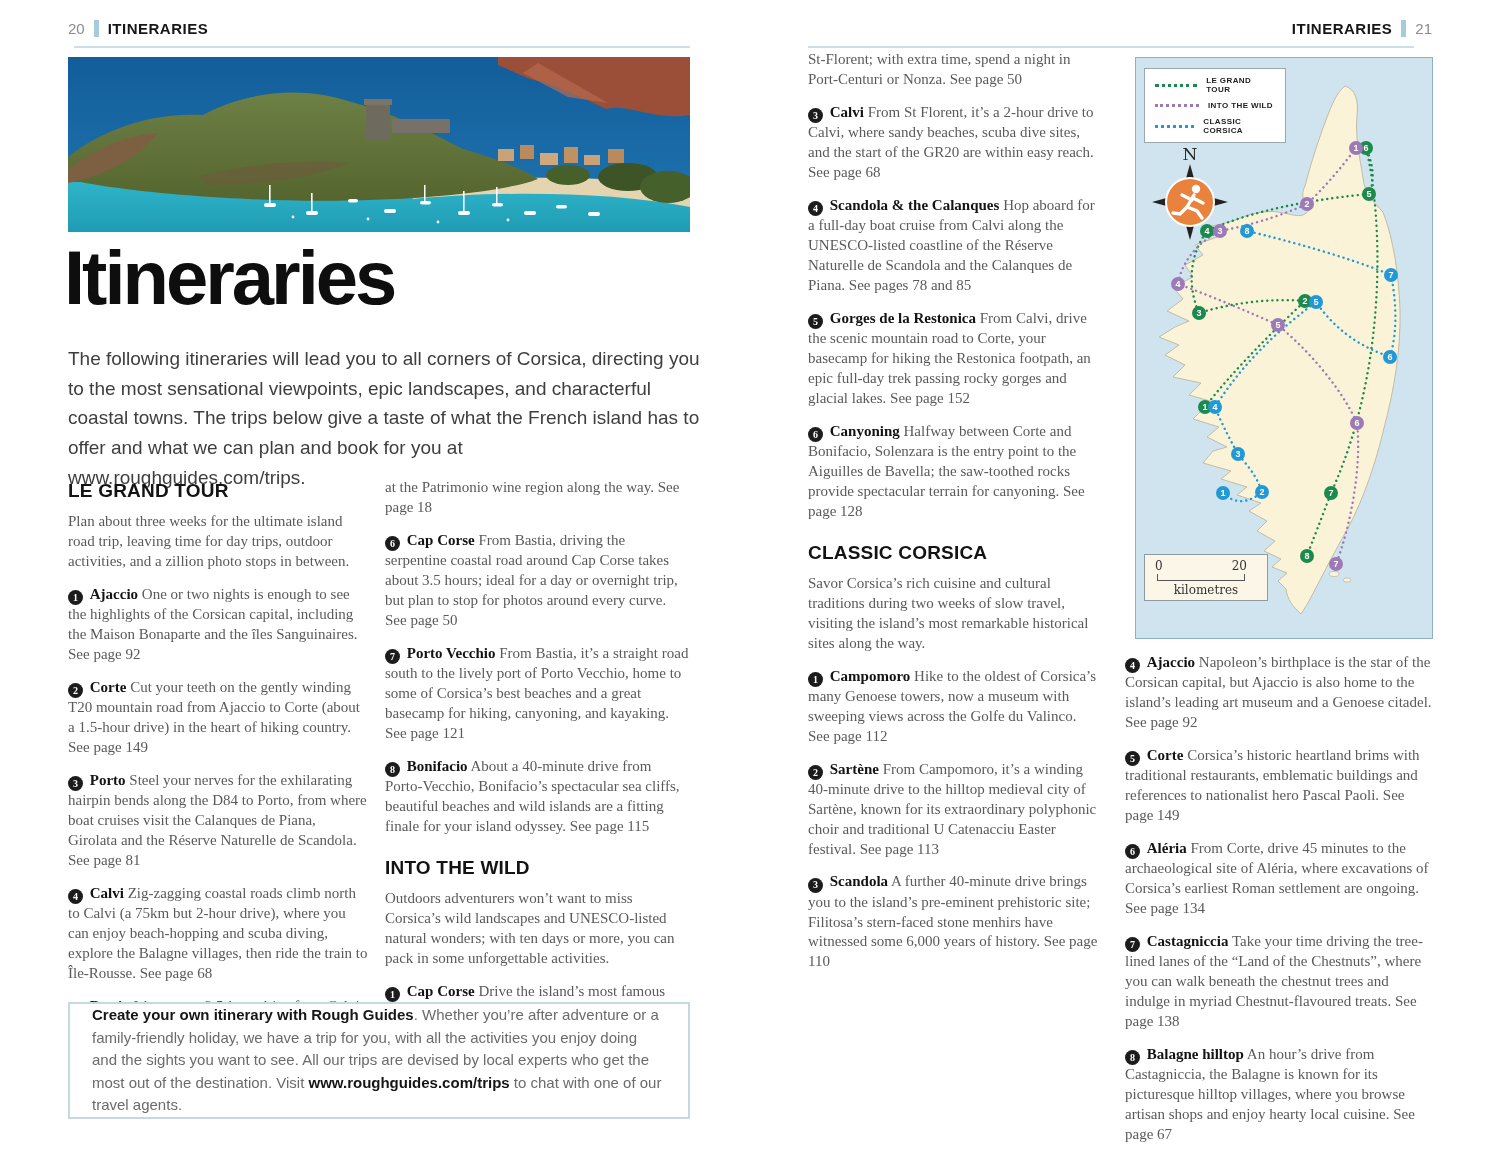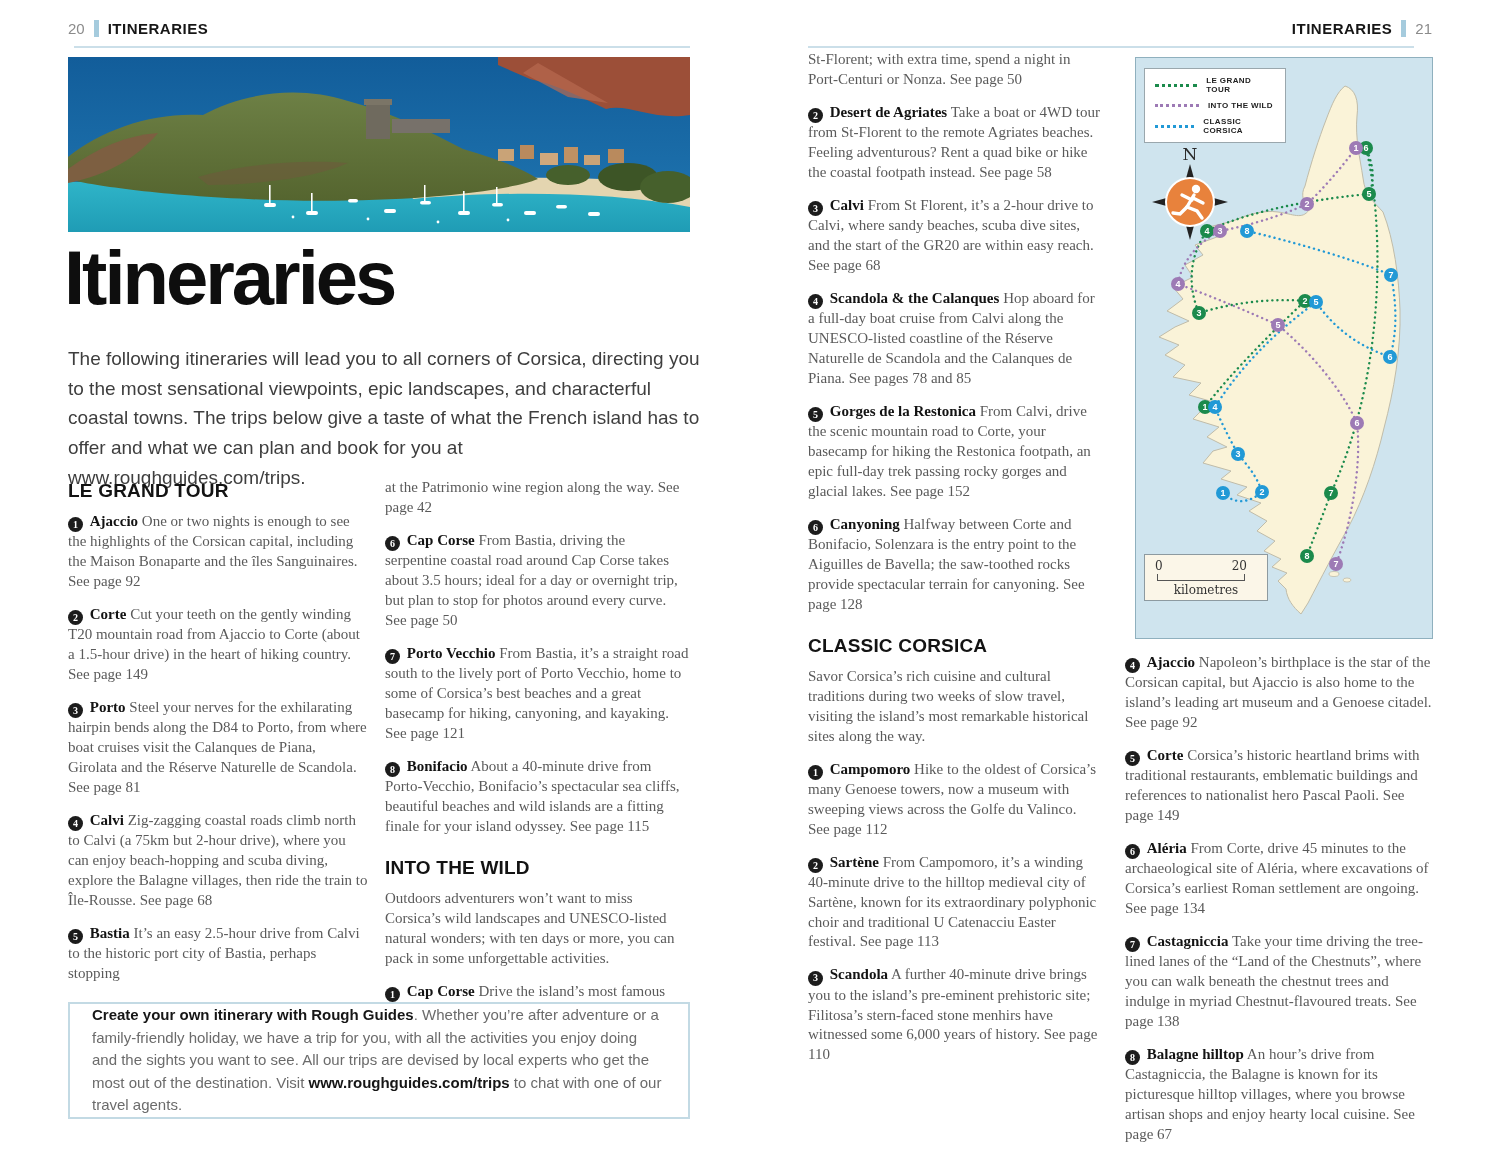--- a/index.html
+++ b/index.html
@@ -122,29 +122,30 @@
         <circle cx="440" cy="163" r="1.4"></circle>
     </g>
   </svg>
 </div>
 
 <div class="big-title">Itineraries</div>
 <div class="intro">The following itineraries will lead you to all corners of Corsica, directing you to the most sensational viewpoints, epic landscapes, and characterful coastal towns. The trips below give a taste of what the French island has to offer and what we can plan and book for you at www.roughguides.com/trips.</div>
 
 <div class="col col-l1">
   <h2 class="sec-head">LE GRAND TOUR</h2>
+  <p>Plan about three weeks for the ultimate island road trip, leaving time for day trips, outdoor activities, and a zillion photo stops in between.</p>
   <p class="item"><span class="bullet">1</span> <span class="item-name">Ajaccio</span> <span>One or two nights is enough to see the highlights of the Corsican capital, including the Maison Bonaparte and the îles Sanguinaires. See page 92</span></p>
   <p class="item"><span class="bullet">2</span> <span class="item-name">Corte</span> <span>Cut your teeth on the gently winding T20 mountain road from Ajaccio to Corte (about a 1.5-hour drive) in the heart of hiking country. See page 149</span></p>
   <p class="item"><span class="bullet">3</span> <span class="item-name">Porto</span> <span>Steel your nerves for the exhilarating hairpin bends along the D84 to Porto, from where boat cruises visit the Calanques de Piana, Girolata and the Réserve Naturelle de Scandola. See page 81</span></p>
   <p class="item"><span class="bullet">4</span> <span class="item-name">Calvi</span> <span>Zig-zagging coastal roads climb north to Calvi (a 75km but 2-hour drive), where you can enjoy beach-hopping and scuba diving, explore the Balagne villages, then ride the train to Île-Rousse. See page 68</span></p>
   <p class="item"><span class="bullet">5</span> <span class="item-name">Bastia</span> <span>It’s an easy 2.5-hour drive from Calvi to the historic port city of Bastia, perhaps stopping</span></p>
 </div>
 
 <div class="col col-l2">
-  <p>at the Patrimonio wine region along the way. See page 42</p>
+  <p>at the Patrimonio wine region along the way. See page 18</p>
   <p class="item"><span class="bullet">6</span> <span class="item-name">Cap Corse</span> <span>From Bastia, driving the serpentine coastal road around Cap Corse takes about 3.5 hours; ideal for a day or overnight trip, but plan to stop for photos around every curve. See page 50</span></p>
   <p class="item"><span class="bullet">7</span> <span class="item-name">Porto Vecchio</span> <span>From Bastia, it’s a straight road south to the lively port of Porto Vecchio, home to some of Corsica’s best beaches and a great basecamp for hiking, canyoning, and kayaking. See page 121</span></p>
   <p class="item"><span class="bullet">8</span> <span class="item-name">Bonifacio</span> <span>About a 40-minute drive from Porto-Vecchio, Bonifacio’s spectacular sea cliffs, beautiful beaches and wild islands are a fitting finale for your island odyssey. See page 115</span></p>
   <h2 class="sec-head mt">INTO THE WILD</h2>
   <p>Outdoors adventurers won’t want to miss Corsica’s wild landscapes and UNESCO-listed natural wonders; with ten days or more, you can pack in some unforgettable activities.</p>
   <p class="item"><span class="bullet">1</span> <span class="item-name">Cap Corse</span> <span>Drive the island’s most famous coastal road anticlockwise from Bastia to</span></p>
 </div>
 
 <div class="footer-box">
   <b>Create your own itinerary with Rough Guides</b><span>. Whether you’re after adventure or a family-friendly holiday, we have a trip for you, with all the activities you enjoy doing and the sights you want to see. All our trips are devised by local experts who get the most out of the destination. Visit </span><b>www.roughguides.com/trips</b><span> to chat with one of our travel agents.</span>
@@ -152,21 +153,20 @@
 
 <div class="pg-header" style="left:808px;width:624px;justify-content:flex-end;">
   <span class="hdr-title">ITINERARIES</span>
   <span class="hdr-bar"></span>
   <span class="pg-num">21</span>
 </div>
 <div class="hdr-rule" style="left:808px;width:606px;"></div>
 
 <div class="col col-r1">
   <p>St-Florent; with extra time, spend a night in Port-Centuri or Nonza. See page 50</p>
-  <p class="item"><span class="bullet">2</span> <span class="item-name">Desert de Agriates</span> <span>Take a boat or 4WD tour from St-Florent to the remote Agriates beaches. Feeling adventurous? Rent a quad bike or hike the coastal footpath instead. See page 58</span></p>
   <p class="item"><span class="bullet">3</span> <span class="item-name">Calvi</span> <span>From St Florent, it’s a 2-hour drive to Calvi, where sandy beaches, scuba dive sites, and the start of the GR20 are within easy reach. See page 68</span></p>
   <p class="item"><span class="bullet">4</span> <span class="item-name">Scandola &amp; the Calanques</span> <span>Hop aboard for a full-day boat cruise from Calvi along the UNESCO-listed coastline of the Réserve Naturelle de Scandola and the Calanques de Piana. See pages 78 and 85</span></p>
   <p class="item"><span class="bullet">5</span> <span class="item-name">Gorges de la Restonica</span> <span>From Calvi, drive the scenic mountain road to Corte, your basecamp for hiking the Restonica footpath, an epic full-day trek passing rocky gorges and glacial lakes. See page 152</span></p>
   <p class="item"><span class="bullet">6</span> <span class="item-name">Canyoning</span> <span>Halfway between Corte and Bonifacio, Solenzara is the entry point to the Aiguilles de Bavella; the saw-toothed rocks provide spectacular terrain for canyoning. See page 128</span></p>
   <h2 class="sec-head mt">CLASSIC CORSICA</h2>
   <p>Savor Corsica’s rich cuisine and cultural traditions during two weeks of slow travel, visiting the island’s most remarkable historical sites along the way.</p>
   <p class="item"><span class="bullet">1</span> <span class="item-name">Campomoro</span> <span>Hike to the oldest of Corsica’s many Genoese towers, now a museum with sweeping views across the Golfe du Valinco. See page 112</span></p>
   <p class="item"><span class="bullet">2</span> <span class="item-name">Sartène</span> <span>From Campomoro, it’s a winding 40-minute drive to the hilltop medieval city of Sartène, known for its extraordinary polyphonic choir and traditional U Catenacciu Easter festival. See page 113</span></p>
   <p class="item"><span class="bullet">3</span> <span class="item-name">Scandola</span> <span>A further 40-minute drive brings you to the island’s pre-eminent prehistoric site; Filitosa’s stern-faced stone menhirs have witnessed some 6,000 years of history. See page 110</span></p>
 </div>

